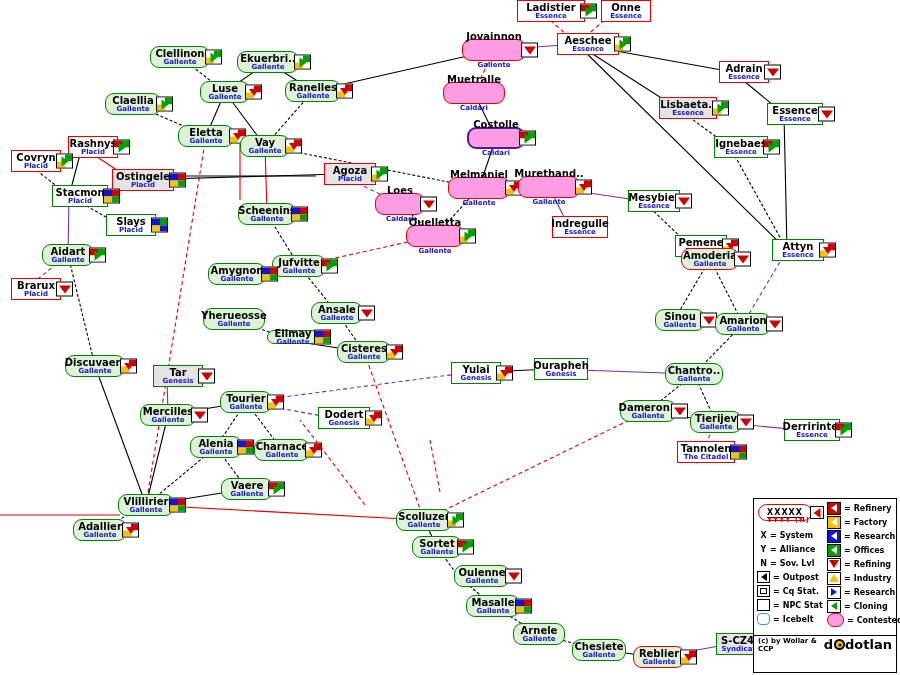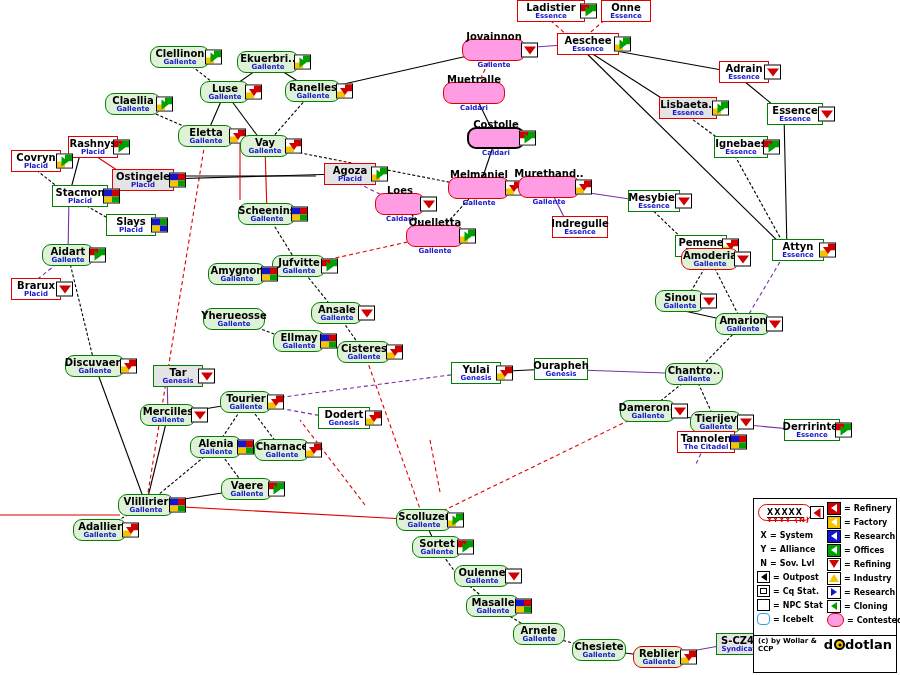--- a/index.html
+++ b/index.html
@@ -19,21 +19,21 @@
 
   
   .f-green{background:#dff2d8;}
   .f-grey{background:#e4e4e4;}
   .f-pink{background:#ff9ce4;gap:20px;}
   .f-white{background:#ffffff;}
 
   
   .b-green{border:1.4px solid #008000;}
   .b-red{border:1.4px solid #e00000;}
-  .b-blue{border:2px solid #000000;text-align:right;}
+  .b-blue{border:2px solid #4c1d95;text-align:right;}
 
   
   .stat{position:absolute;right:-13px;top:50%;transform:translateY(-50%);
         width:15px;height:13px;border:1.3px solid #000;background:#fff;z-index:8;
         display:block;overflow:hidden;}
   .stat .q{position:absolute;width:50%;height:50%;}
   .stat .q.tl{left:0;top:0}.stat .q.tr{right:0;top:0}
   .stat .q.bl{left:0;bottom:0}.stat .q.br{right:0;bottom:0}
   
   .tri-dn{position:absolute;left:50%;top:50%;transform:translate(-50%,-50%);
@@ -519,21 +519,21 @@
           <span class="q br" style="background: rgb(0, 160, 0);"></span>
         </span>
       </div>
       <div class="sys sh-rect f-white b-red" style="left: 0px; top: 278px; width: 50px; height: 22px;">
         <div class="nm">Brarux</div>
         <div class="rg">Placid</div>
         <span class="stat">
           <span class="tri-dn" style="border-top: 8px solid rgb(208, 0, 0); border-left-width: 6px; border-right-width: 6px;"></span>
         </span>
       </div>
-      <div class="sys sh-round f-green b-green" style="left: 655px; top: 290px; width: 50px; height: 22px;">
+      <div class="sys sh-round f-green b-green" style="left: 655px; top: 309px; width: 50px; height: 22px;">
         <div class="nm">Sinou</div>
         <div class="rg">Gallente</div>
         <span class="stat">
           <span class="tri-dn" style="border-top: 8px solid rgb(208, 0, 0); border-left-width: 6px; border-right-width: 6px;"></span>
         </span>
       </div>
       <div class="sys sh-round f-green b-green" style="left: 311px; top: 302px; width: 52px; height: 22px;">
         <div class="nm">Ansale</div>
         <div class="rg">Gallente</div>
         <span class="stat">
@@ -544,21 +544,21 @@
         <div class="nm">Yherueosse</div>
         <div class="rg">Gallente</div>
       </div>
       <div class="sys sh-round f-green b-green" style="left: 715px; top: 313px; width: 56px; height: 22px;">
         <div class="nm">Amarion</div>
         <div class="rg">Gallente</div>
         <span class="stat">
           <span class="tri-dn" style="border-top: 8px solid rgb(208, 0, 0); border-left-width: 6px; border-right-width: 6px;"></span>
         </span>
       </div>
-      <div class="sys sh-round f-green b-green" style="left: 273px; top: 330px; width: 52px; height: 22px;">
+      <div class="sys sh-round f-green b-green" style="left: 267px; top: 330px; width: 52px; height: 14px;">
         <div class="nm">Ellmay</div>
         <div class="rg">Gallente</div>
         <span class="stat">
           <span class="q tl" style="background: rgb(21, 21, 204);"></span>
           <span class="q tr" style="background: rgb(208, 0, 0);"></span>
           <span class="q bl" style="background: rgb(245, 196, 0);"></span>
           <span class="q br" style="background: rgb(0, 160, 0);"></span>
         </span>
       </div>
       <div class="sys sh-round f-green b-green" style="left: 337px; top: 341px; width: 54px; height: 22px;">
@@ -677,21 +677,21 @@
         <div class="nm">Charnace</div>
         <div class="rg">Gallente</div>
         <span class="stat">
           <span class="q tl" style="background: rgb(255, 255, 255);"></span>
           <span class="q tr" style="background: rgb(208, 0, 0);"></span>
           <span class="q bl" style="background: rgb(245, 196, 0);"></span>
           <span class="q br" style="background: rgb(255, 255, 255);"></span>
           <span class="tri-dn" style="border-top: 7px solid rgb(208, 0, 0);"></span>
         </span>
       </div>
-      <div class="sys sh-rect f-white b-red" style="left: 666px; top: 431px; width: 58px; height: 22px;">
+      <div class="sys sh-rect f-white b-red" style="left: 666px; top: 441px; width: 58px; height: 22px;">
         <div class="nm">Tannolen</div>
         <div class="rg">The Citadel</div>
         <span class="stat">
           <span class="q tl" style="background: rgb(21, 21, 204);"></span>
           <span class="q tr" style="background: rgb(208, 0, 0);"></span>
           <span class="q bl" style="background: rgb(245, 196, 0);"></span>
           <span class="q br" style="background: rgb(0, 160, 0);"></span>
         </span>
       </div>
       <div class="sys sh-round f-green b-green" style="left: 221px; top: 478px; width: 52px; height: 22px;">

